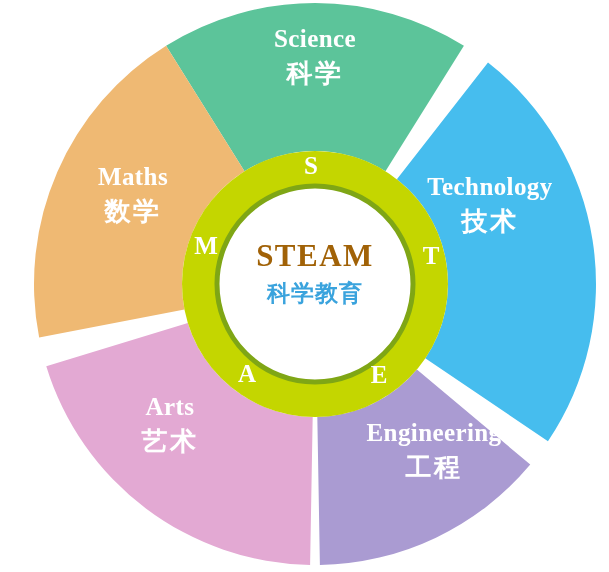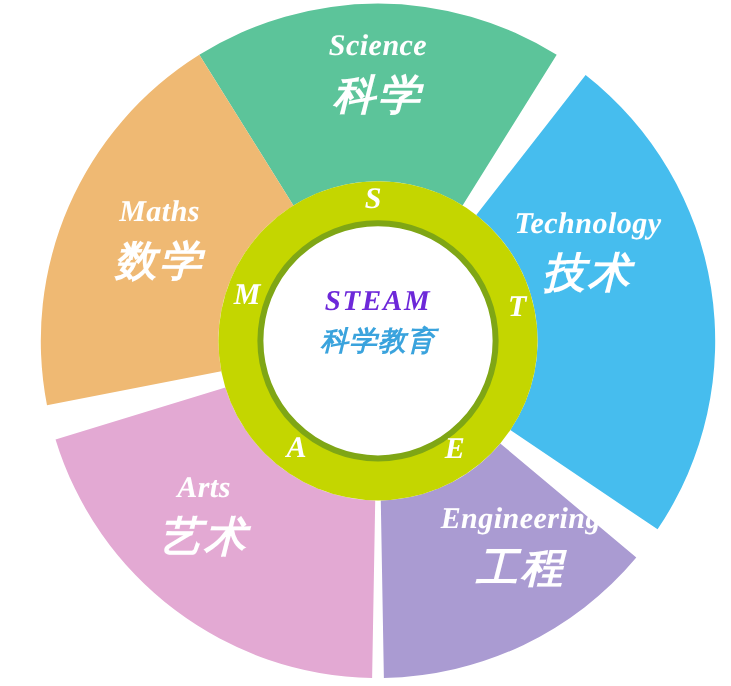--- a/index.html
+++ b/index.html
@@ -11,21 +11,20 @@
     width: 609px;
     height: 572px;
     overflow: hidden;
     font-family: "Liberation Serif", serif;
   }
   #diagram-root {
     position: relative;
     width: 609px;
     height: 485px;
     background: #ffffff;
-    font-style: italic;
   }
   svg#steam-wheel {
     position: absolute;
     left: 0;
     top: 0;
     width: 609px;
     height: 572px;
     display: block;
   }
   .seg-label {
@@ -39,21 +38,21 @@
   }
   .seg-label .en {
     display: block;
     font-size: 25px;
     font-weight: bold;
     letter-spacing: 0.4px;
     white-space: nowrap;
   }
   .seg-label .zh {
     display: block;
-    font-size: 35px;
+    font-size: 26px;
     font-weight: bold;
     letter-spacing: 2.5px;
     margin-top: 5px;
     white-space: nowrap;
   }
 
   #label-science { left: 195px; top: 24px;  width: 240px; }
   #label-technology { left: 384px; top: 172px; width: 212px; }
   #label-engineering { left: 328px; top: 418px; width: 212px; }
   #label-arts { left: 80px; top: 392px; width: 180px; }
@@ -81,23 +80,23 @@
     left: 196px;
     top: 238px;
     width: 238px;
     text-align: center;
     pointer-events: none;
   }
   #center-text .steam-en {
     display: block;
     font-family: "Liberation Serif", serif;
     font-weight: bold;
-    font-size: 24px;
+    font-size: 31px;
     letter-spacing: 1.5px;
-    color: #6d28d9;
+    color: #a16207;
   }
   #center-text .steam-zh {
     display: block;
     font-family: "Liberation Serif", serif;
     font-weight: bold;
     font-size: 23px;
     letter-spacing: 1px;
     color: #3aa3dd;
     margin-top: 4px;
   }

